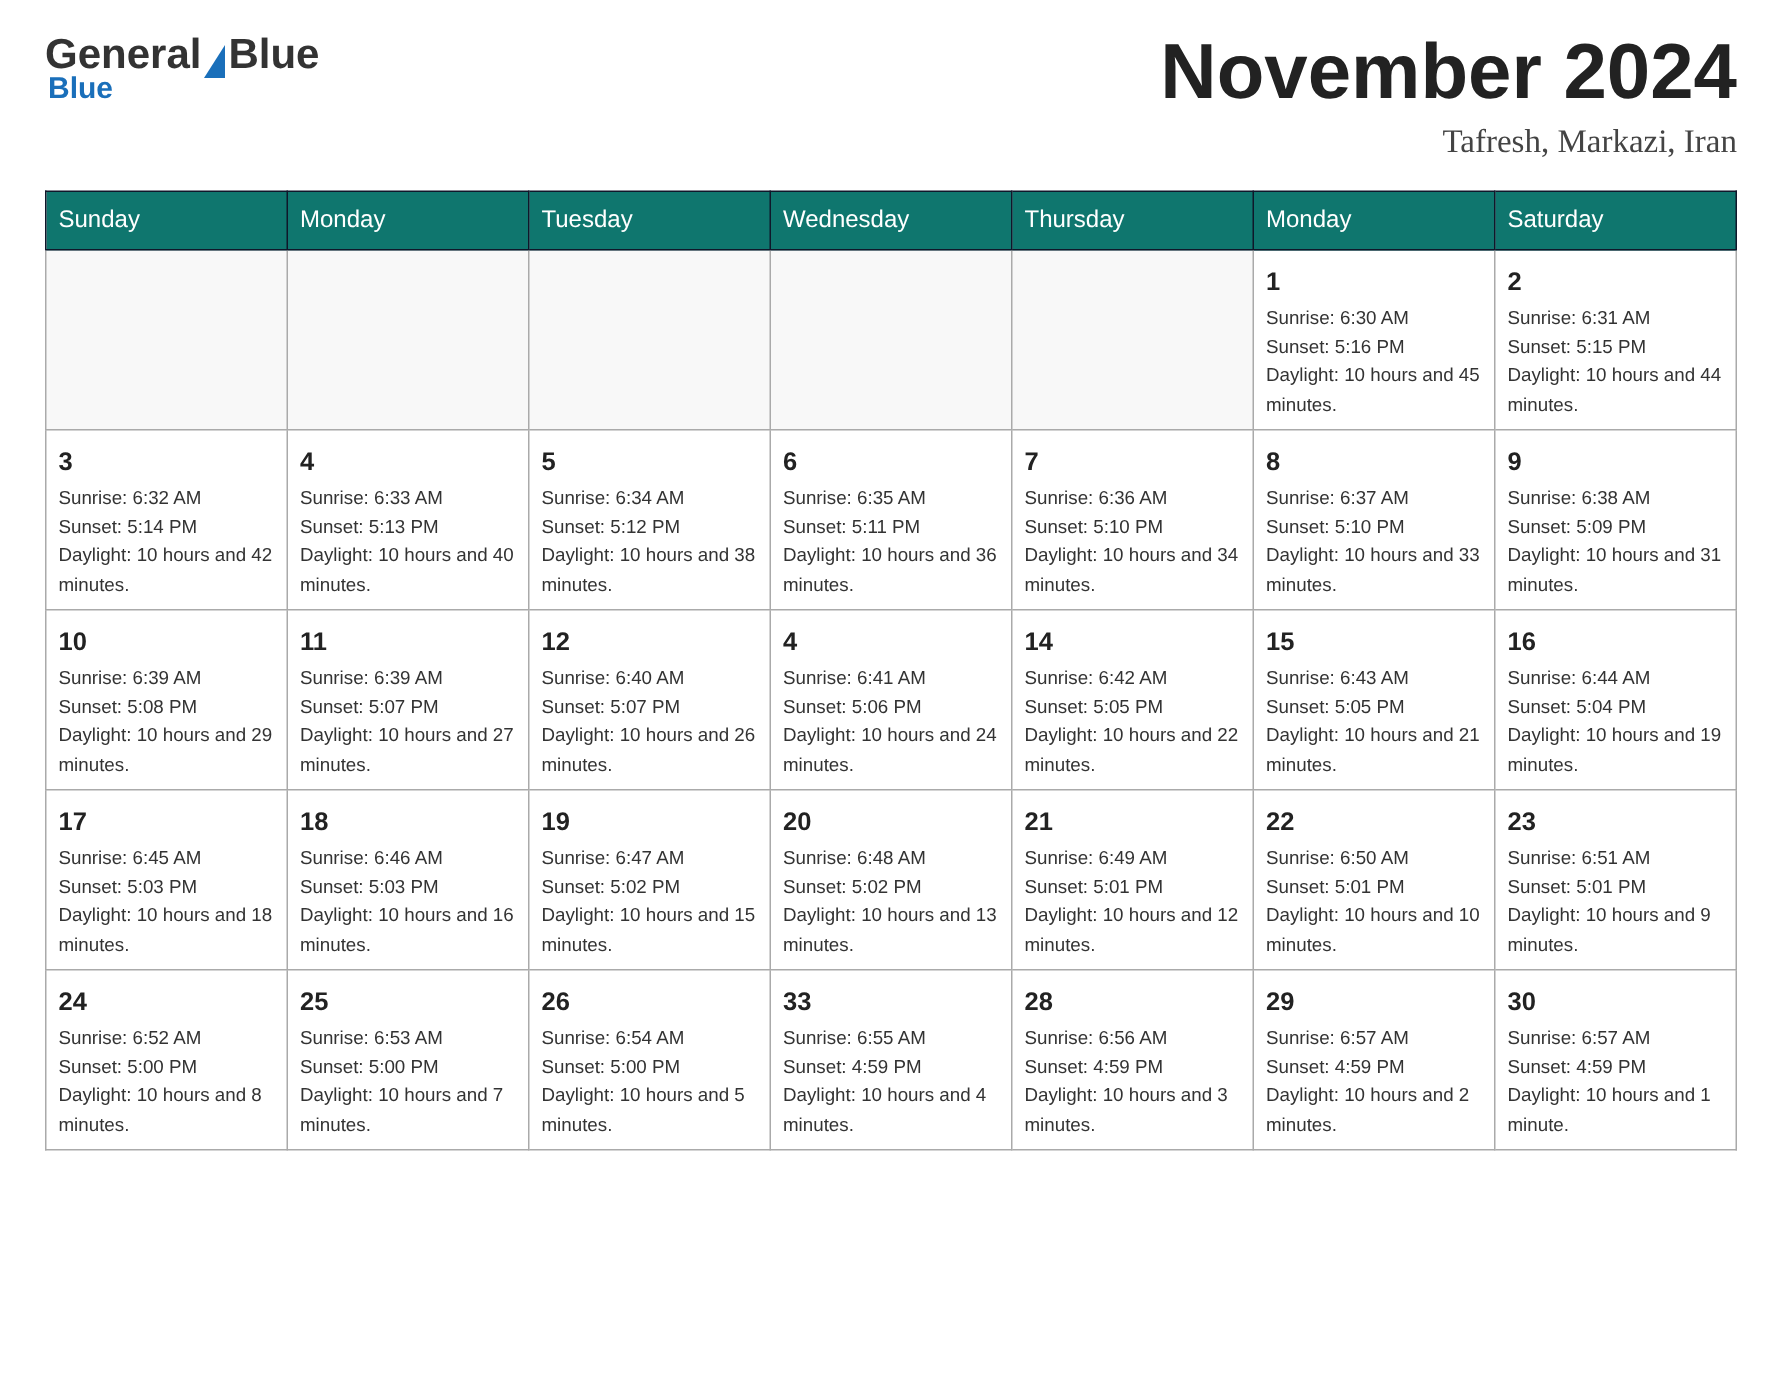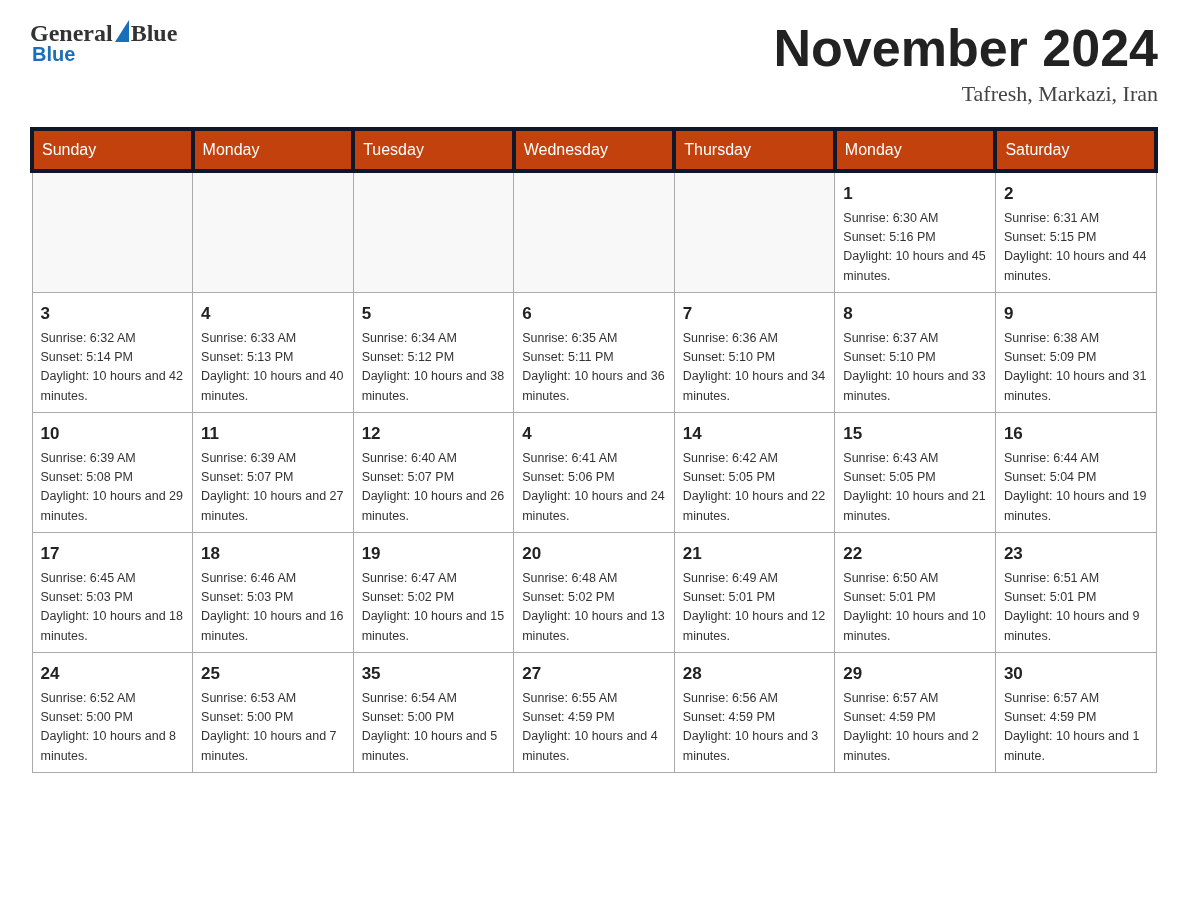--- a/index.html
+++ b/index.html
@@ -16,25 +16,24 @@
       align-items: flex-start;
       margin-bottom: 20px;
     }
     .logo-area {
       display: flex;
       flex-direction: column;
       align-items: flex-start;
     }
     .logo-text {
       display: flex;
-      align-items: flex-start;
-      font-size: 24px;
+      align-items: flex-end;
+      font-size: 28px;
       font-weight: bold;
       color: #333;
-      font-family: Liberation Serif, serif;
     }
     .logo-general { color: #333; }
     .logo-triangle {
       width: 0;
       height: 0;
       border-left: 14px solid transparent;
       border-right: 0px solid transparent;
       border-bottom: 22px solid #1a6fba;
       margin: 0 2px;
       display: inline-block;
@@ -60,27 +59,27 @@
       color: #444;
       margin-top: 4px;
       font-family: Liberation Serif, serif;
     }
     .calendar-table {
       width: 100%;
       border-collapse: collapse;
       border: 1px solid #999;
     }
     .calendar-table th {
-      background-color: #c2410c;
+      background-color: #0f766e;
       color: #fff;
       padding: 10px 8px;
       font-size: 16px;
       font-weight: normal;
       text-align: left;
-      border: 4px solid #0f172a;
+      border: 1px solid #0f172a;
     }
     .calendar-table td {
       vertical-align: top;
       padding: 8px 8px 6px 8px;
       border: 1px solid #aaa;
       width: 14.28%;
       height: 110px;
       font-size: 13px;
       color: #333;
       line-height: 1.5;
@@ -240,25 +239,25 @@
       <tr>
         <td>
           <span class="day-number">24</span>
           <div class="day-info">Sunrise: 6:52 AM<br>Sunset: 5:00 PM<br>Daylight: 10 hours and 8 minutes.</div>
         </td>
         <td>
           <span class="day-number">25</span>
           <div class="day-info">Sunrise: 6:53 AM<br>Sunset: 5:00 PM<br>Daylight: 10 hours and 7 minutes.</div>
         </td>
         <td>
-          <span class="day-number">35</span>
+          <span class="day-number">26</span>
           <div class="day-info">Sunrise: 6:54 AM<br>Sunset: 5:00 PM<br>Daylight: 10 hours and 5 minutes.</div>
         </td>
         <td>
-          <span class="day-number">27</span>
+          <span class="day-number">33</span>
           <div class="day-info">Sunrise: 6:55 AM<br>Sunset: 4:59 PM<br>Daylight: 10 hours and 4 minutes.</div>
         </td>
         <td>
           <span class="day-number">28</span>
           <div class="day-info">Sunrise: 6:56 AM<br>Sunset: 4:59 PM<br>Daylight: 10 hours and 3 minutes.</div>
         </td>
         <td>
           <span class="day-number">29</span>
           <div class="day-info">Sunrise: 6:57 AM<br>Sunset: 4:59 PM<br>Daylight: 10 hours and 2 minutes.</div>
         </td>

